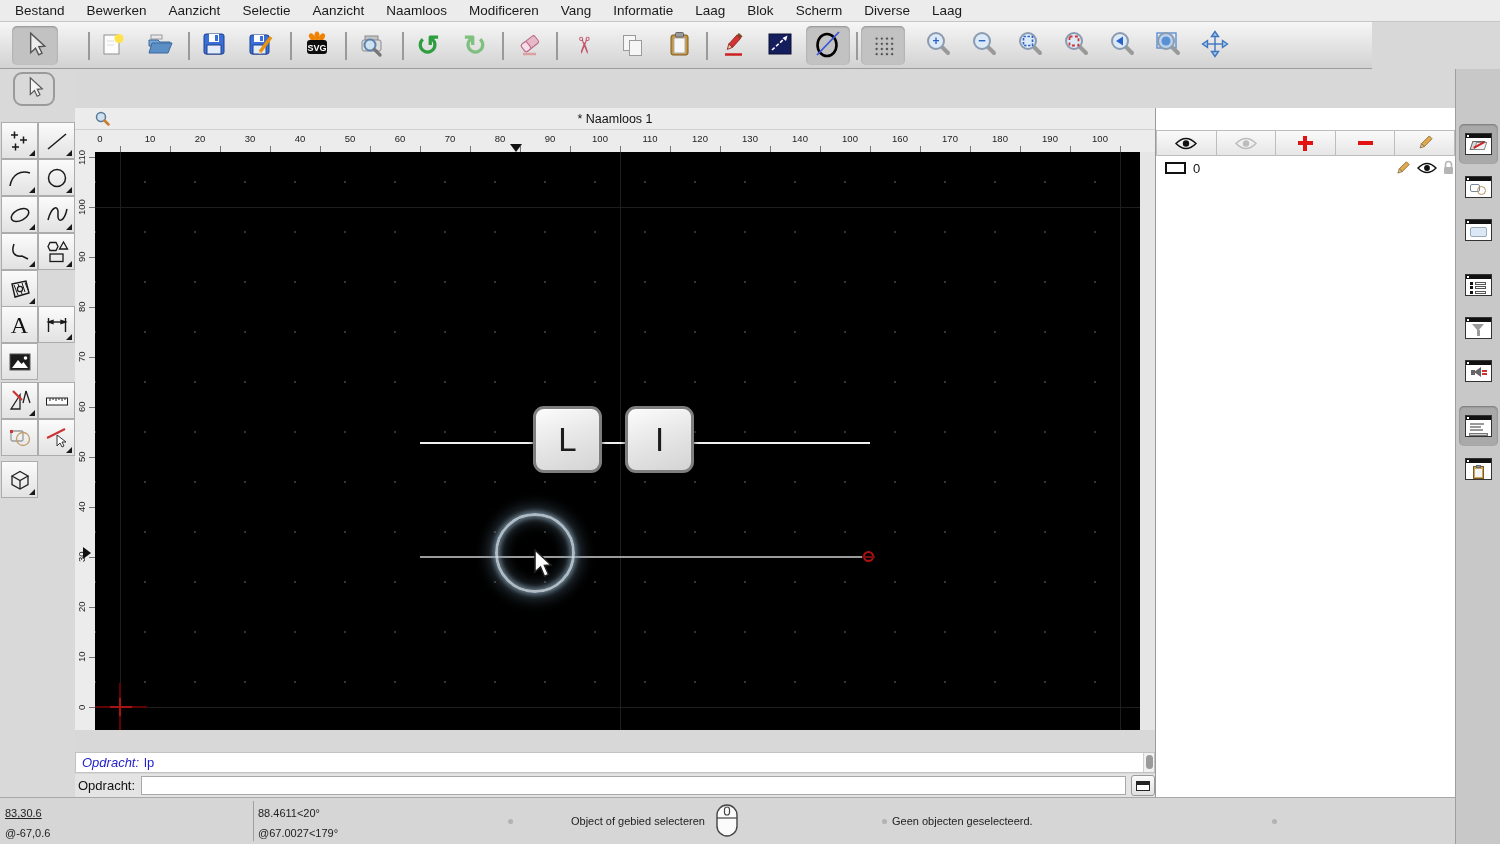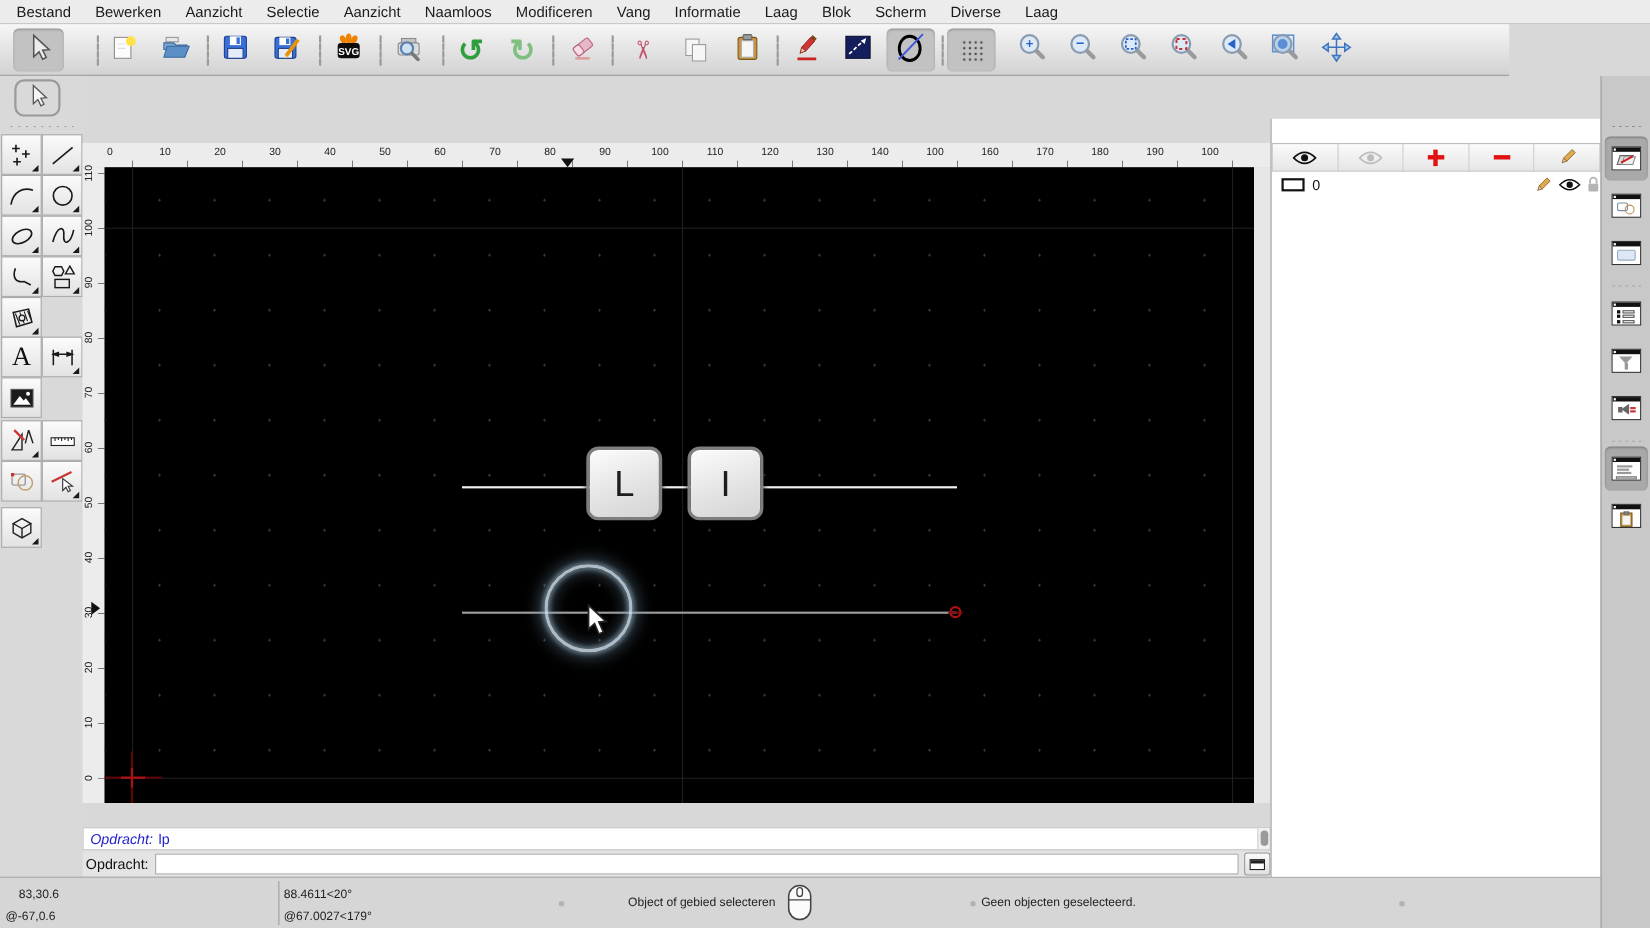--- a/index.html
+++ b/index.html
@@ -519,20 +519,29 @@
     <div class="cell" style="left:1px;top:392px;">
       <svg width="26" height="26" fill="none" stroke="#222" stroke-width="1.3">
           <polygon points="5,9 13,4.5 21,9 13,13.5"></polygon>
           <path d="M5,9 V17.5 L13,22 L21,17.5 V9"></path>
           <line x1="13" y1="13.5" x2="13" y2="22"></line>
         </svg>
         <span class="fly"></span>
     </div>
   </div>
 
+  <div class="doctitle">
+    <span class="dzoom">
+      <svg width="15" height="15">
+          <circle cx="6" cy="6" r="4.5" fill="#cfe0f0" stroke="#5a7a9a" stroke-width="1.5"></circle>
+          <line x1="9.5" y1="9.5" x2="13.5" y2="13.5" stroke="#c77d2a" stroke-width="2.5" stroke-linecap="round"></line>
+        </svg>
+    </span>
+    <span>* Naamloos 1</span>
+  </div>
 
   <div class="hruler">
     <span class="hlab" style="left:10px">0</span>
     <span class="hlab" style="left:60px">10</span>
     <span class="hlab" style="left:110px">20</span>
     <span class="hlab" style="left:160px">30</span>
     <span class="hlab" style="left:210px">40</span>
     <span class="hlab" style="left:260px">50</span>
     <span class="hlab" style="left:310px">60</span>
     <span class="hlab" style="left:360px">70</span>
@@ -615,21 +624,21 @@
 
   <div class="cmdrow">
     <span class="cmdlabel">Opdracht:</span>
     <input class="cmdinput" type="text" style="">
     <span class="cmdbtn">
       <span class="winglyph"></span>
     </span>
   </div>
 
   <div class="statusbar">
-    <span class="abs" style="left:17px;top:9px;">83,30.6</span>
+    <span class="abs" style="left:5px;top:9px;text-decoration:underline;">83,30.6</span>
     <span class="abs" style="left:5px;top:29px;">@-67,0.6</span>
     <div class="abs" style="left:253px;top:3px;width:1px;height:40px;background:#9f9f9f;"></div>
     <span class="abs" style="left:258px;top:9px;">88.4611&lt;20°</span>
     <span class="abs" style="left:258px;top:29px;">@67.0027&lt;179°</span>
     <span class="sdot" style="left:508px;top:21px;"></span>
     <span class="abs" style="left:571px;top:17px;">Object of gebied selecteren</span>
     <span class="abs" style="left:714px;top:4px;">
       <svg width="26" height="38" viewBox="0 0 26 38">
           <rect x="3" y="3" width="20" height="31" rx="10" fill="#fbfbfb" stroke="#444" stroke-width="1.4"></rect>
           <line x1="3" y1="16" x2="23" y2="16" stroke="#444" stroke-width="1.2"></line>

